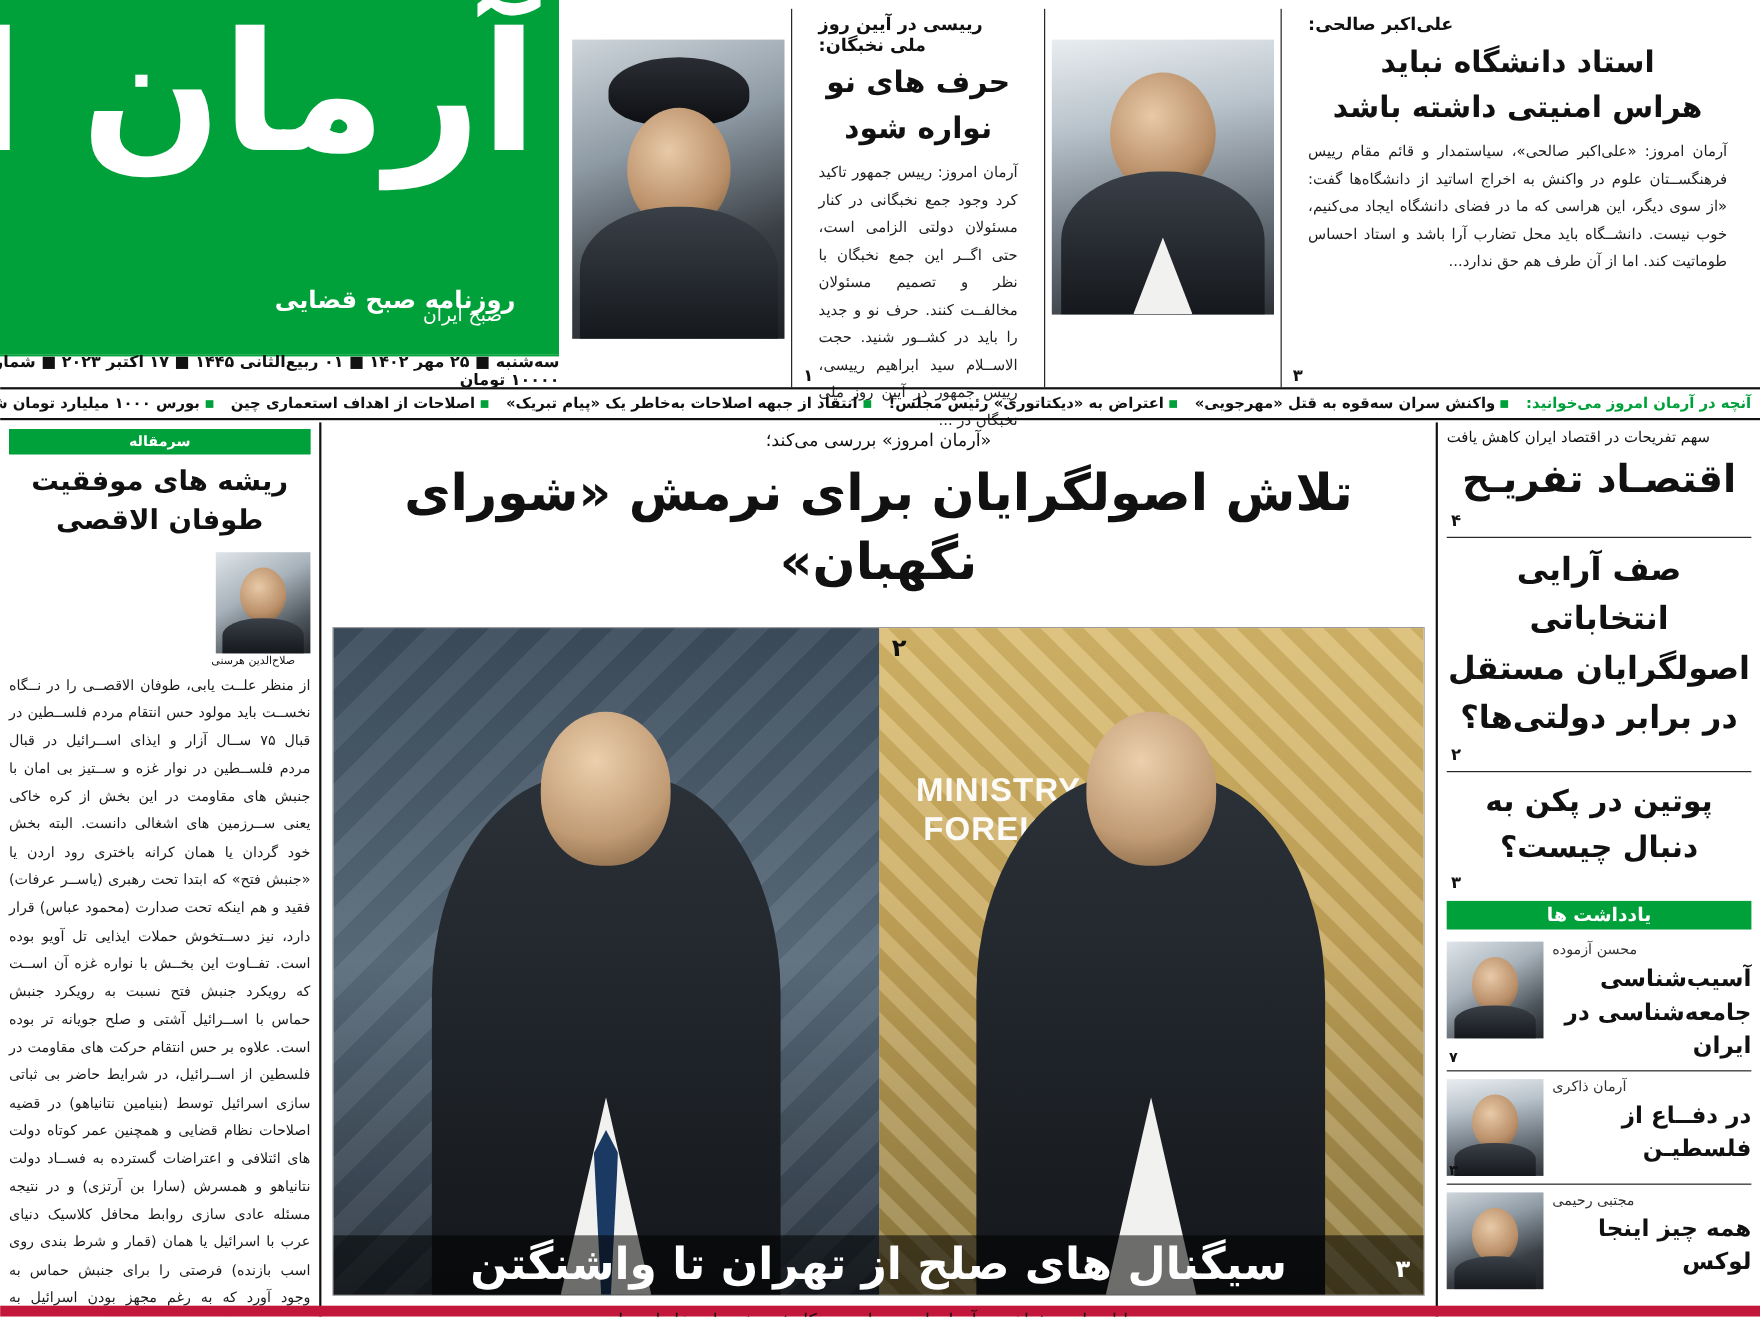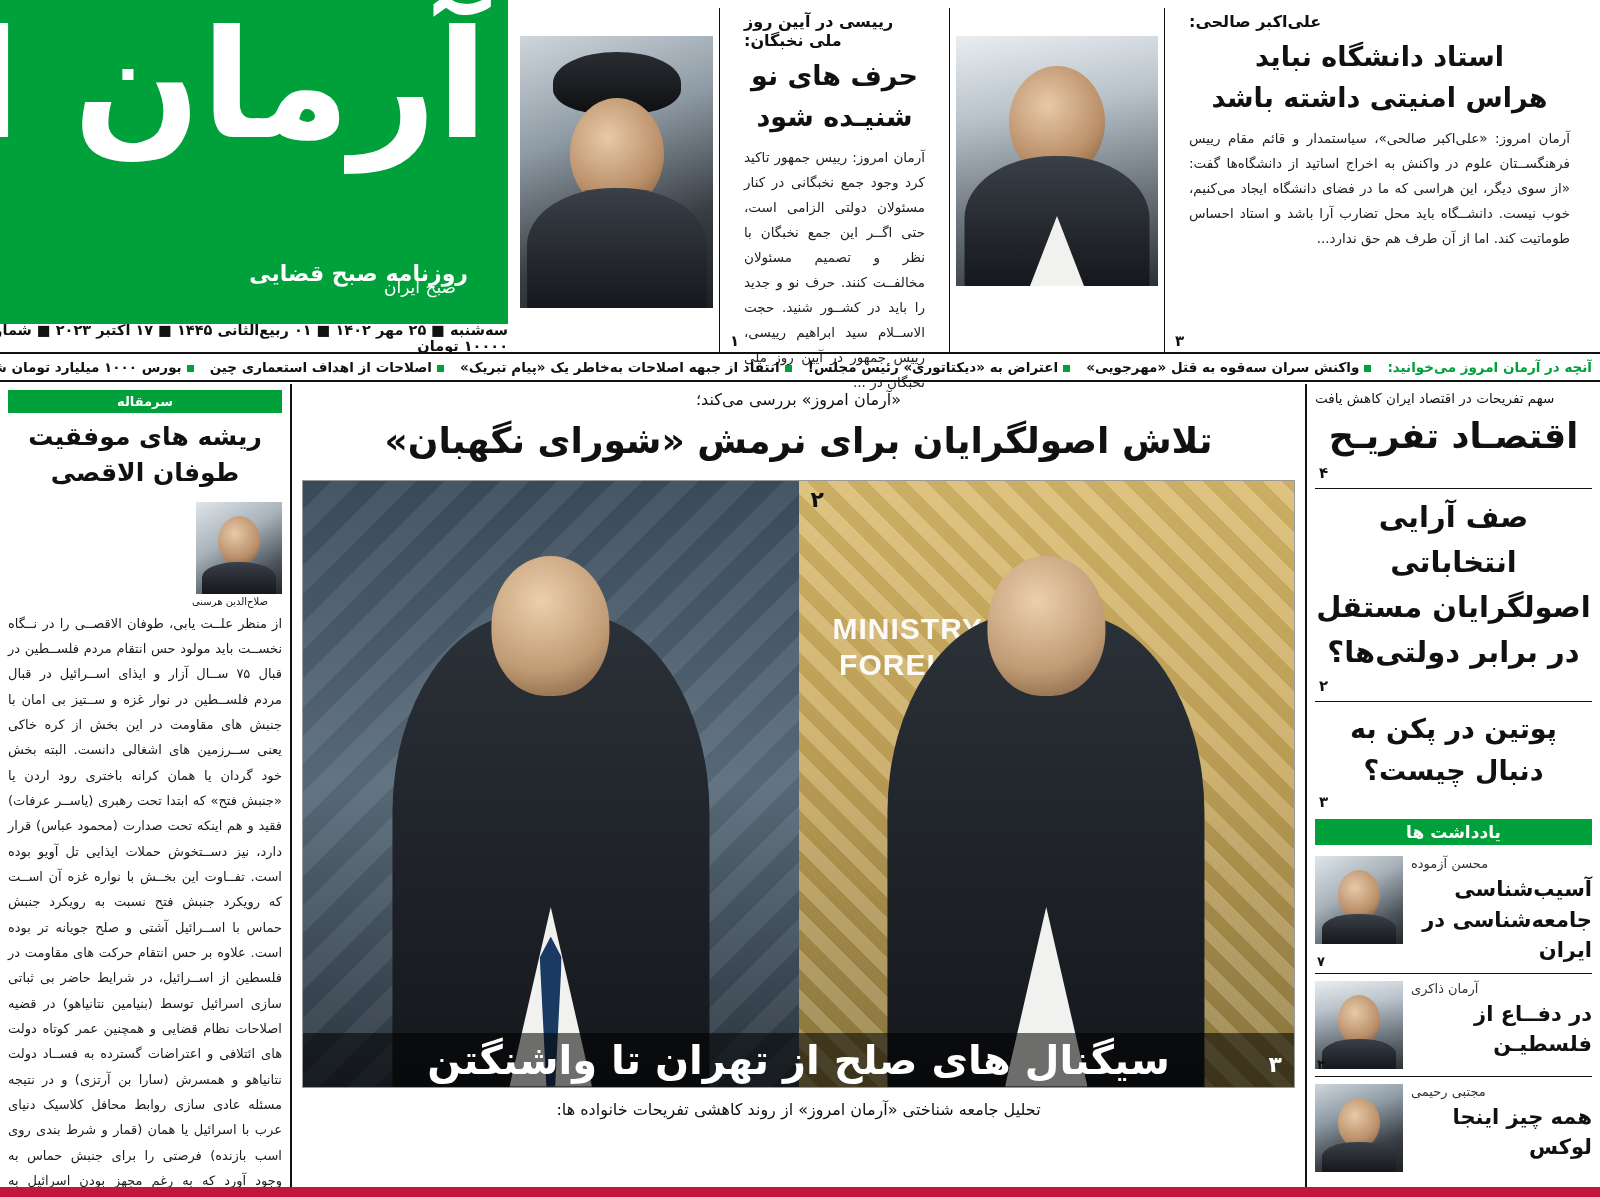--- a/index.html
+++ b/index.html
@@ -154,22 +154,22 @@
   .note:last-child { border-bottom:none; }
   .note-thumb { width:88px; height:88px; flex:0 0 88px; }
   .note-txt { flex:1; text-align:right; }
   .note-author { font-size:13px; color:#333; margin-bottom:3px; text-align:left; }
   .note-title { font-size:21px; font-weight:bold; line-height:1.45; }
   .note-pn { position:absolute; left:2px; bottom:4px; font-size:13px; font-weight:bold; }
 
   
   .cc-kicker { font-size:16px; text-align:center; margin:2px 0 8px; }
   .cc-head {
-    font-size:36px; font-weight:bold; text-align:center; line-height:1.35;
-    margin:0 0 14px;
+    font-size:46px; font-weight:bold; text-align:center; line-height:1.35;
+    margin:0 0 29px;
   }
   .photo-pair {
     position:relative; width:100%; height:608px; display:flex; flex-direction:row;
     border:1px solid #999;
   }
   .pp-left, .pp-right { flex:1; position:relative; overflow:hidden; }
   .pp-right {
     background:
       repeating-linear-gradient(45deg, rgba(255,255,255,.15) 0 14px, rgba(0,0,0,.06) 14px 28px),
       linear-gradient(180deg,#d8b96a 0%, #c7a65a 45%, #8e7a3f 100%);
@@ -261,21 +261,21 @@
         <div class="ph portrait-2" style="width:100%;height:250px;">
           <div class="face" style="width:96px;height:112px;top:30px;"></div>
           <div class="body" style="width:185px;height:130px;"></div>
           <div class="shirt" style="width:54px;height:70px;"></div>
         </div>
       </div>
 
       <div class="story" style="width:230px;">
         <div class="story-kicker">رییسی در آیین روز ملی نخبگان:</div>
         <div class="story-head c" style="white-space:pre-line;letter-spacing:2px;">حرف های نو
-شنیـده شود</div>
+نواره شود</div>
         <div class="story-body">آرمان امروز: رییس جمهور تاکید کرد وجود جمع نخبگانی در کنار مسئولان دولتی الزامی است، حتی اگــر این جمع نخبگان با نظر و تصمیم مسئولان مخالفــت کنند. حرف نو و جدید را باید در کشــور شنید. حجت الاســلام سید ابراهیم رییسی، رییس جمهور در آیین روز ملی نخبگان در ...</div>
         <div class="pagenum">۱</div>
       </div>
 
       <div class="story" style="width:205px;padding:28px 6px 6px;border-left:none;">
         <div class="ph portrait-1" style="width:100%;height:272px;">
           <div class="turban" style="width:128px;height:62px;top:16px;"></div>
           <div class="face" style="width:94px;height:112px;top:62px;"></div>
           <div class="body" style="width:180px;height:120px;"></div>
         </div>

